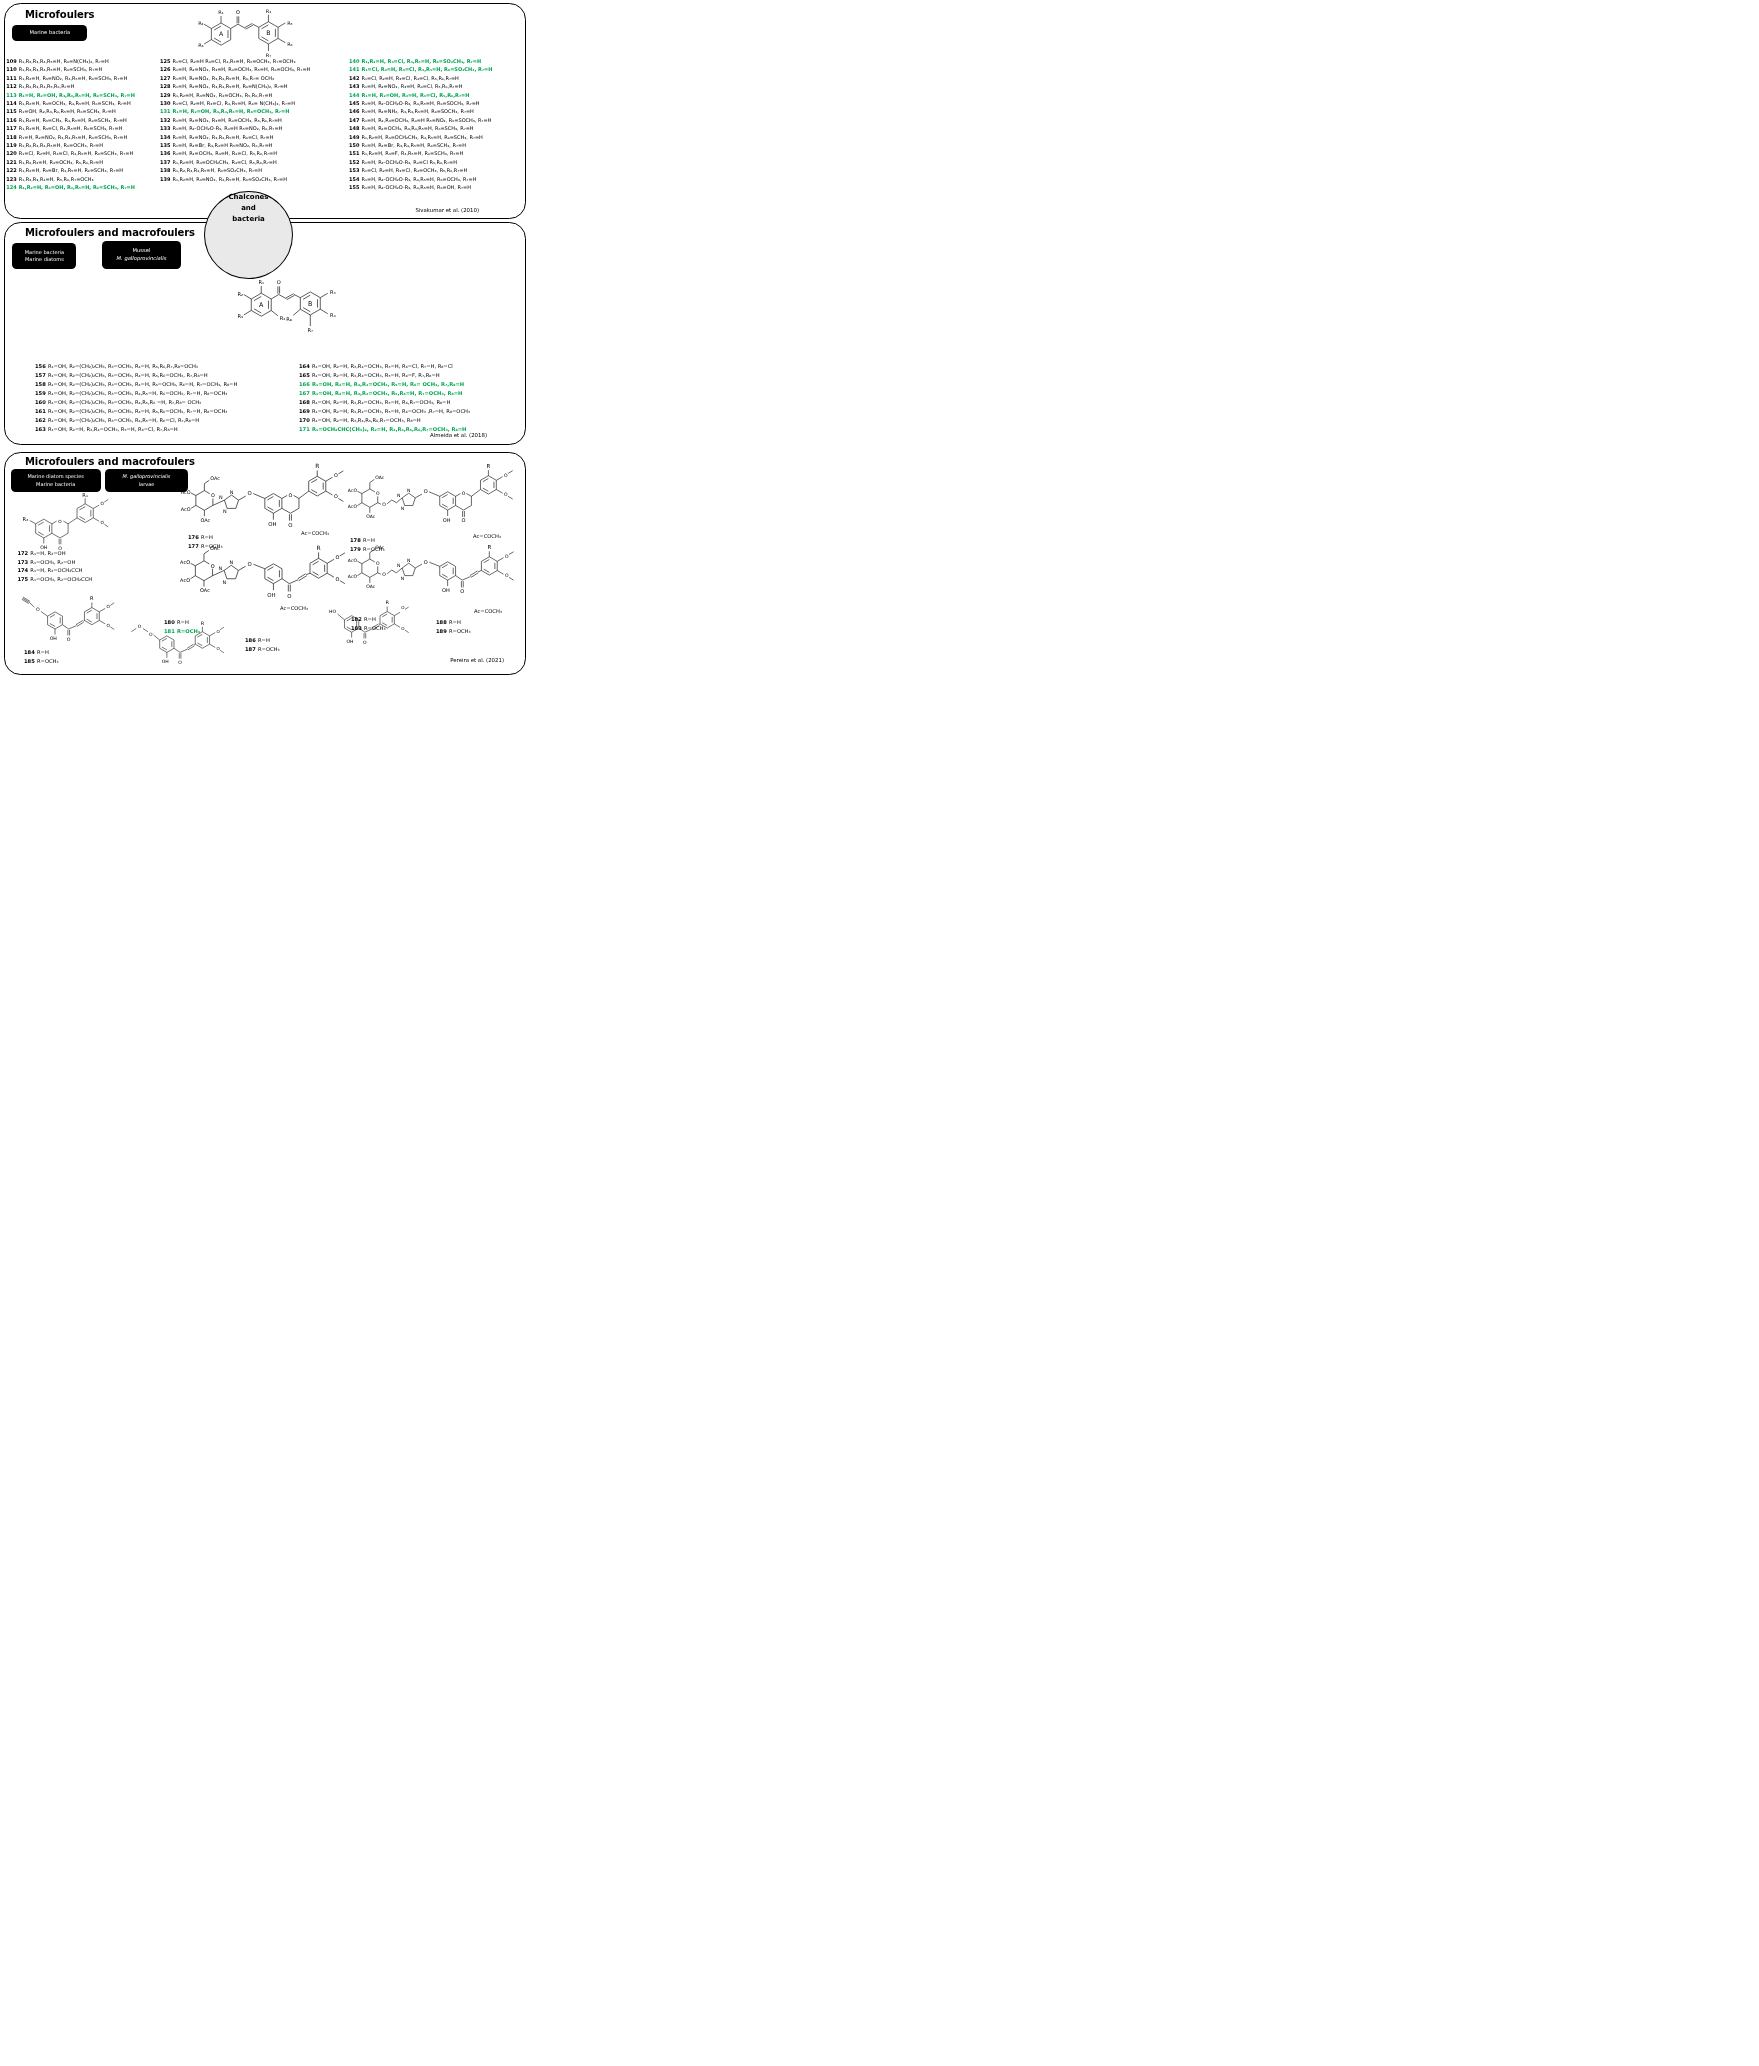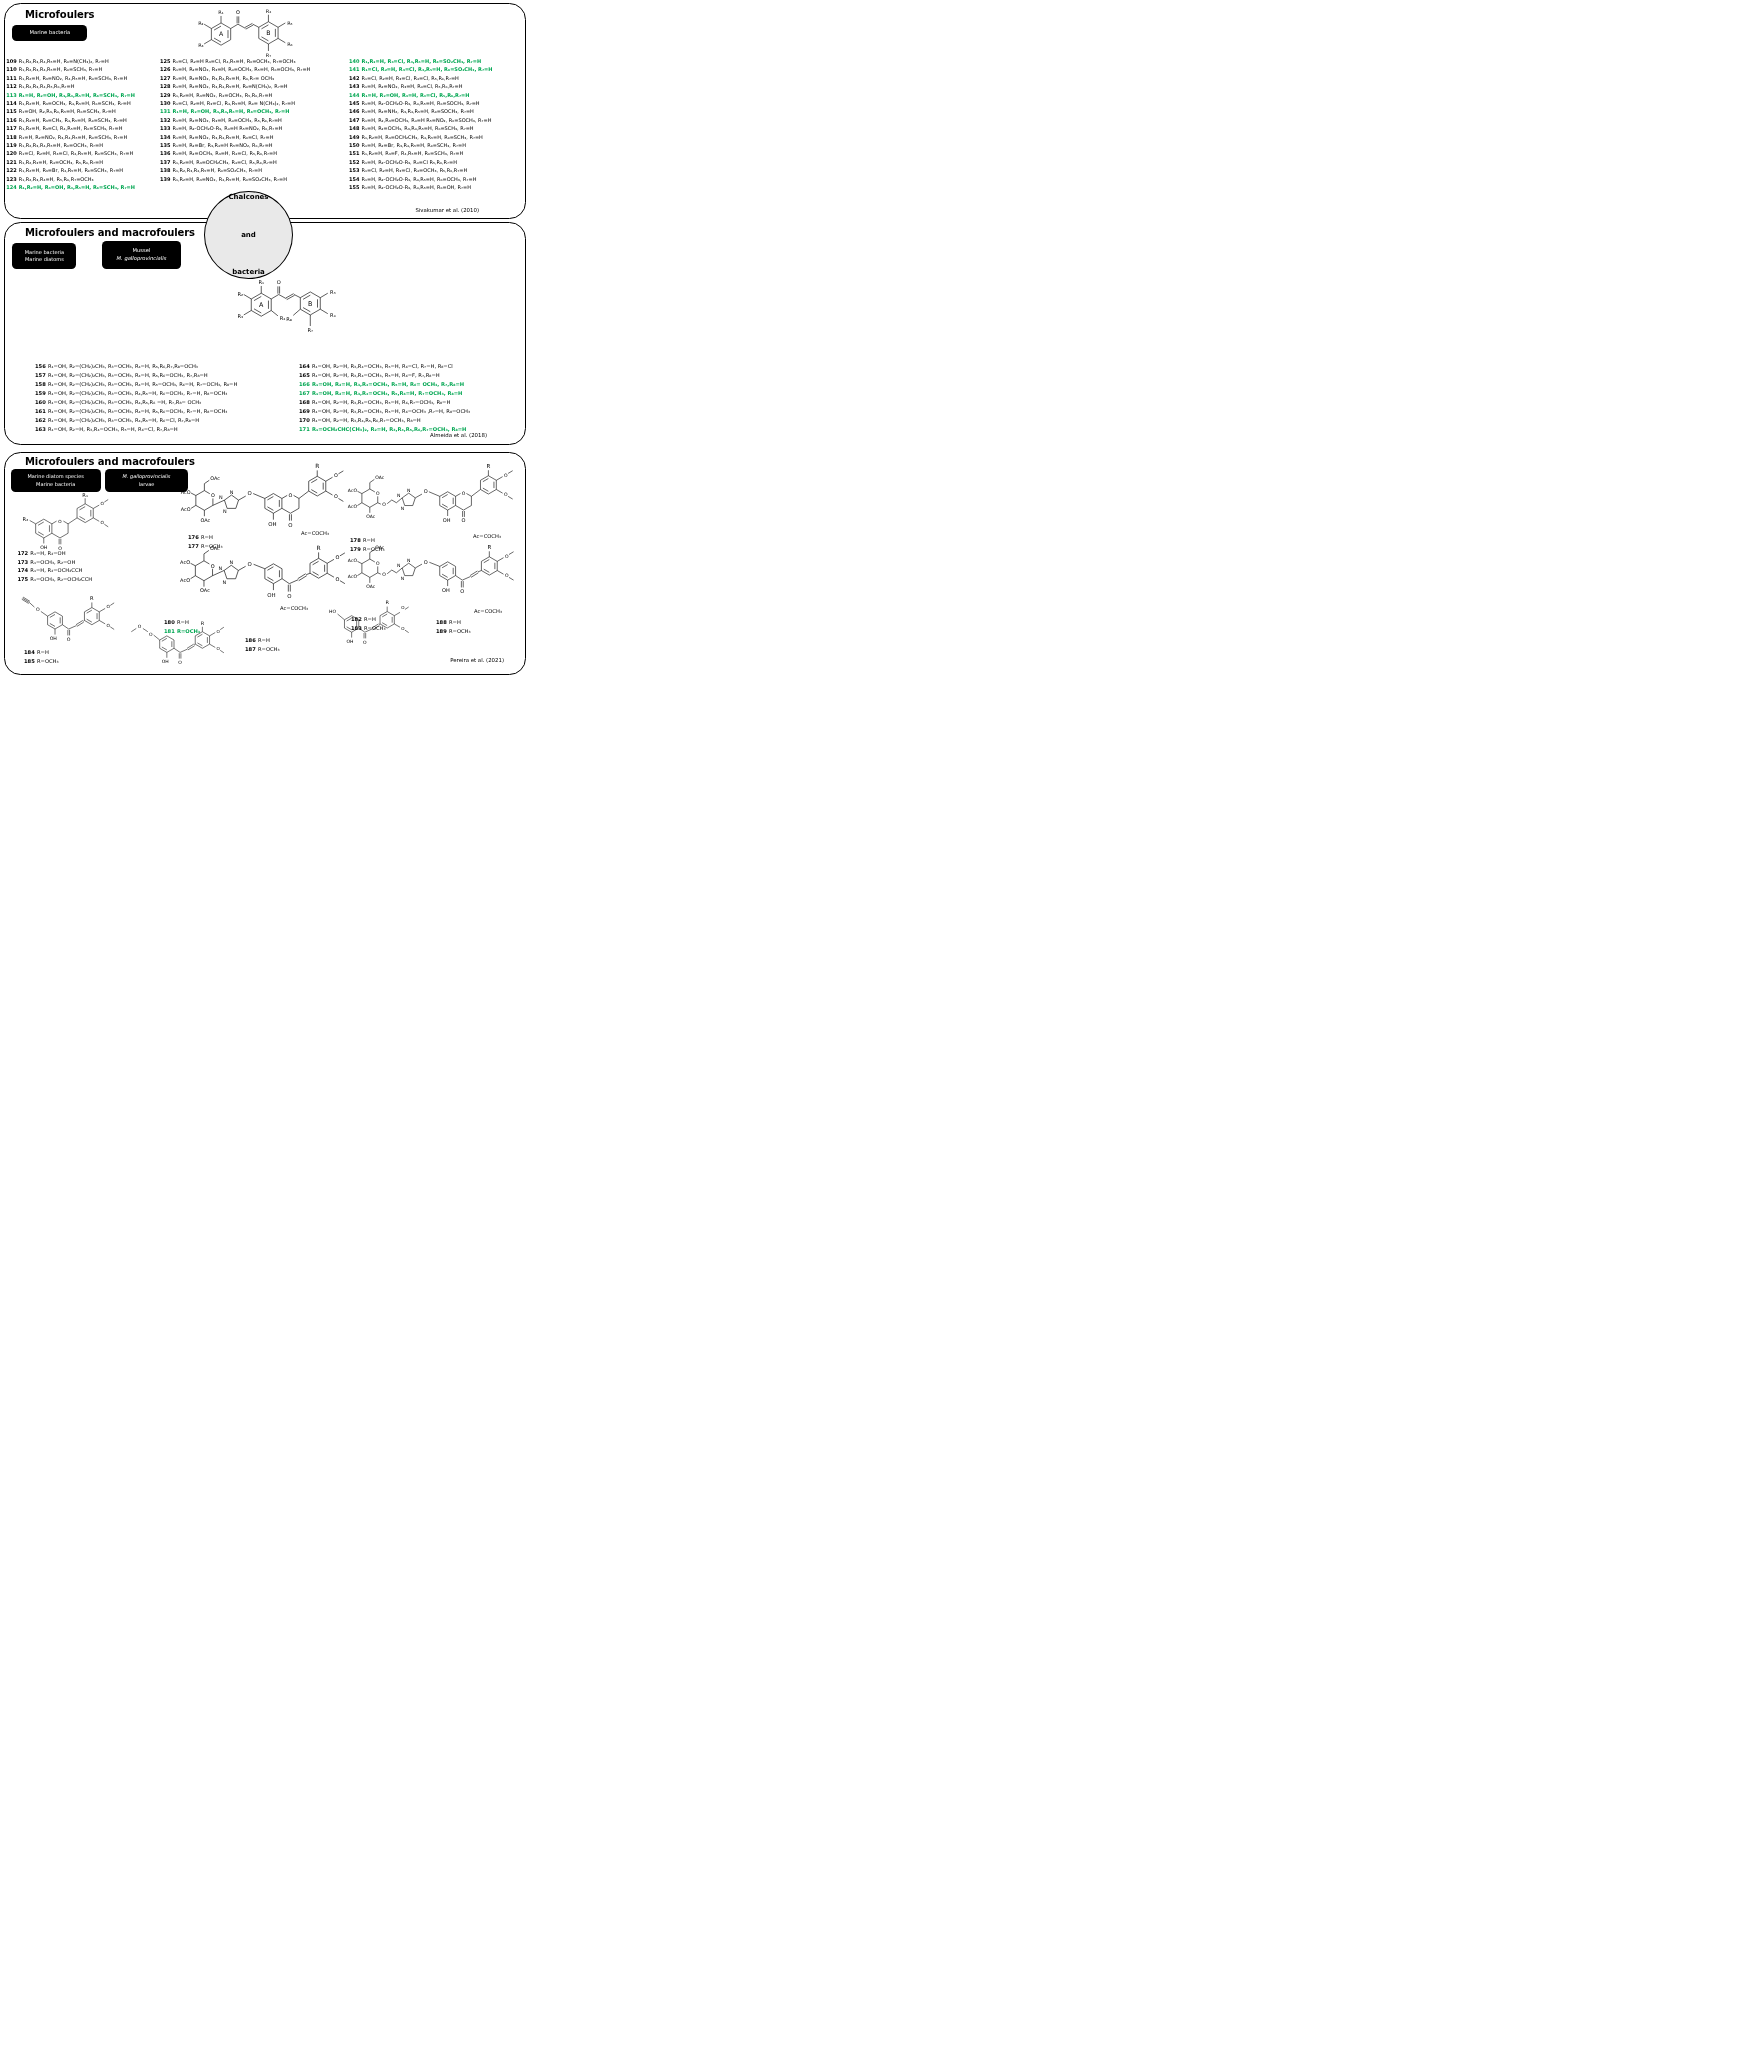--- a/index.html
+++ b/index.html
@@ -12,21 +12,21 @@
          font-size:5.2px;line-height:1.45;text-align:center;padding:0.8px 3.3px;box-sizing:border-box;}
   .badge .it{font-style:italic;}
   .col{position:absolute;font-size:5px;line-height:8.4px;white-space:nowrap;}
   .entry{white-space:nowrap;}
   .num{font-weight:bold;margin-right:2.1px;}
   .green{color:#00A651;font-weight:bold;}
   .cap{position:absolute;font-size:5.2px;line-height:9px;white-space:nowrap;}
   .cite{position:absolute;font-size:5.4px;text-align:right;}
   .ellipse{position:absolute;left:204px;top:191px;width:87px;height:86px;border-radius:50%;
            background:#e9e9e9;border:1px solid #000;z-index:10;
-           display:flex;flex-direction:column;justify-content:space-between;align-items:center;
+           display:flex;flex-direction:column;justify-content:flex-start;align-items:center;
            font-weight:bold;font-size:7px;line-height:1.55;}
   .acnote{position:absolute;font-size:5.2px;white-space:nowrap;}
   .struct{position:absolute;z-index:2;}
   .struct line,.struct polygon{stroke:#000;stroke-width:1.5;fill:none;}
   .struct.thin line,.struct.thin polygon{stroke-width:1.3;}
   .struct text{fill:#000;font-size:11px;font-family:"DejaVu Sans",sans-serif;}
   .struct text.fs10{font-size:10px;}
   .struct text.fs12{font-size:12px;}
   .struct text.ring{font-size:15px;}
 </style>

